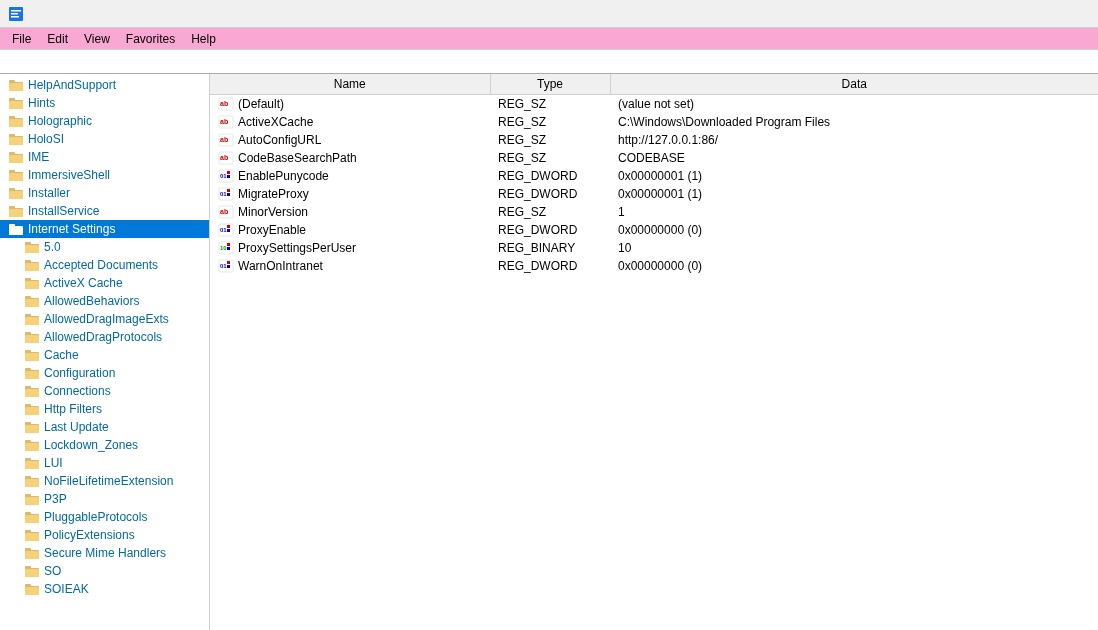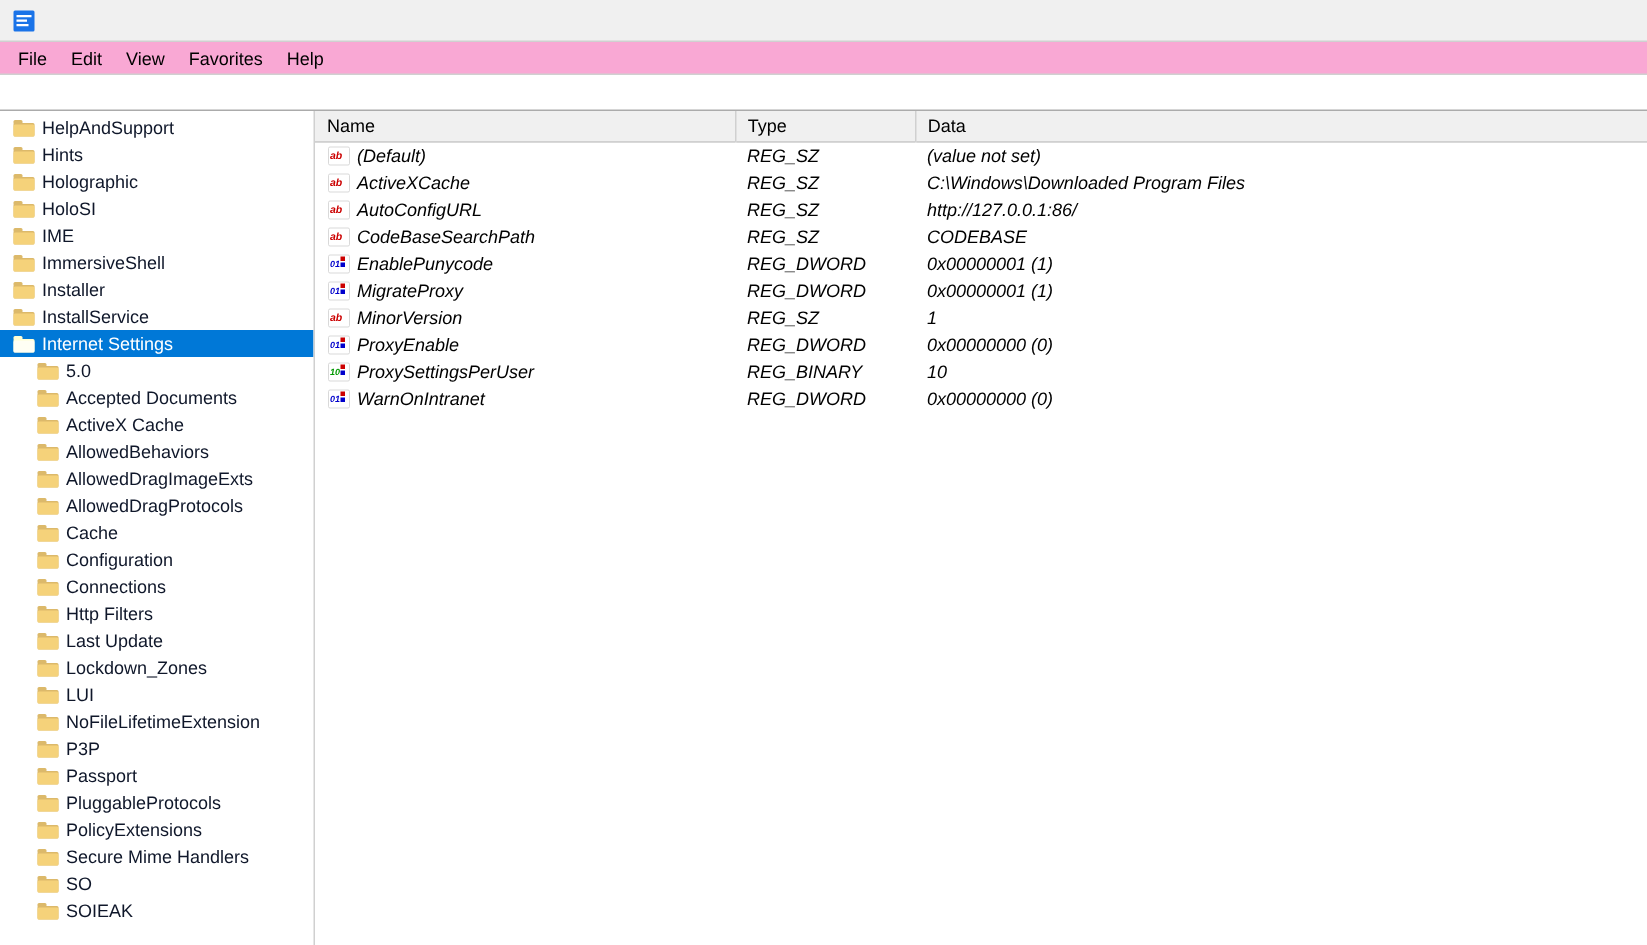--- a/index.html
+++ b/index.html
@@ -75,21 +75,21 @@
       padding: 2px 0;
     }
 
     .tree-item {
       display: flex;
       align-items: center;
       padding: 1px 0 1px 8px;
       cursor: pointer;
       white-space: nowrap;
       font-size: 12px;
-      color: #0f172a;
+      color: #0369a1;
       height: 18px;
     }
     .tree-item.selected {
       background: #0078d7;
       color: #fff;
     }
     .tree-item.selected .folder-icon {
       filter: brightness(2);
     }
 
@@ -118,35 +118,34 @@
       border-collapse: collapse;
       font-size: 12px;
     }
 
     .data-table thead tr {
       background: #f0f0f0;
       border-bottom: 1px solid #d0d0d0;
     }
 
     .data-table th {
-      text-align: left;
+      text-align: center;
       padding: 3px 8px;
       font-weight: normal;
       color: #000;
       border-right: 1px solid #d0d0d0;
       cursor: pointer;
     }
 
     .data-table th:last-child {
       border-right: none;
     }
 
     .data-table tbody tr {
       cursor: pointer;
-      font-style: italic;
     }
 
     .data-table td {
       padding: 2px 8px;
       vertical-align: middle;
       color: #000;
       border: none;
       white-space: nowrap;
     }
 
@@ -392,28 +391,20 @@
         </svg>
         <span>NoFileLifetimeExtension</span>
       </div>
       <div class="tree-item child">
         <svg viewBox="0 0 16 14" width="16" height="14" class="folder-icon">
           <rect x="1" y="4" width="14" height="9" rx="1" fill="#DCB96A"></rect>
           <rect x="1" y="2" width="6" height="3" rx="1" fill="#DCB96A"></rect>
           <rect x="1" y="5" width="14" height="8" rx="1" fill="#F5D27A"></rect>
         </svg>
         <span>P3P</span>
-      </div>
-      <div class="tree-item child">
-        <svg viewBox="0 0 16 14" width="16" height="14" class="folder-icon">
-          <rect x="1" y="4" width="14" height="9" rx="1" fill="#DCB96A"></rect>
-          <rect x="1" y="2" width="6" height="3" rx="1" fill="#DCB96A"></rect>
-          <rect x="1" y="5" width="14" height="8" rx="1" fill="#F5D27A"></rect>
-        </svg>
-        <span>Passport</span>
       </div>
       <div class="tree-item child">
         <svg viewBox="0 0 16 14" width="16" height="14" class="folder-icon">
           <rect x="1" y="4" width="14" height="9" rx="1" fill="#DCB96A"></rect>
           <rect x="1" y="2" width="6" height="3" rx="1" fill="#DCB96A"></rect>
           <rect x="1" y="5" width="14" height="8" rx="1" fill="#F5D27A"></rect>
         </svg>
         <span>PluggableProtocols</span>
       </div>
       <div class="tree-item child">

